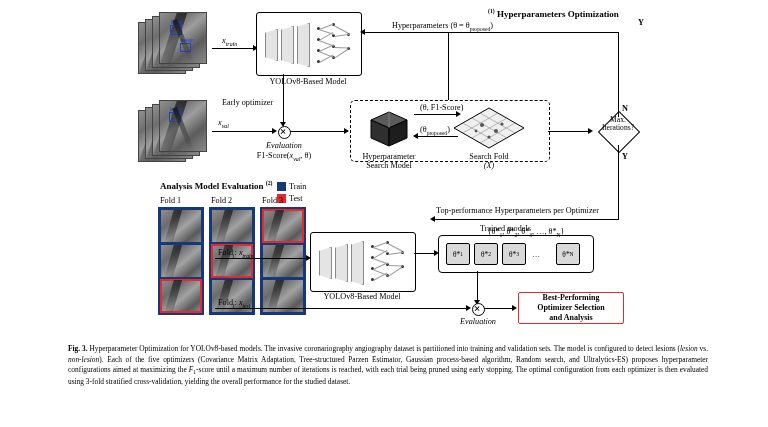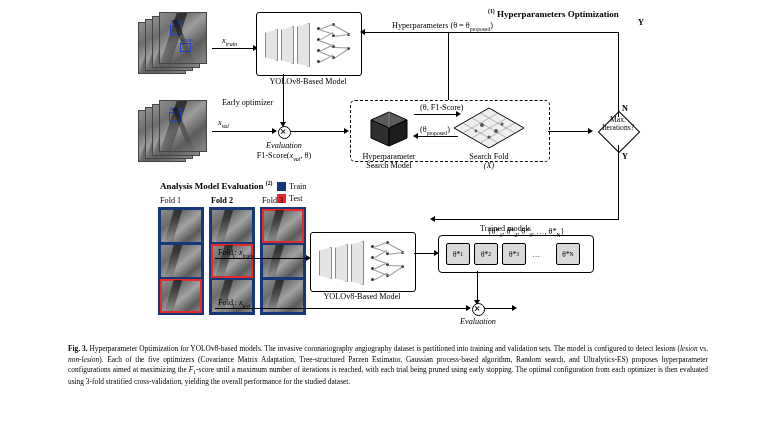--- a/index.html
+++ b/index.html
@@ -381,20 +381,21 @@
   <div class="ln v abs" style="left:618px; top:32px; height:85px;"></div>
   <div class="ln h abs" style="left:448px; top:32px; width:171px;"></div>
   <div class="abs lbl bold" style="left:622px; top:104px;">N</div>
   <div class="abs lbl bold" style="left:638px; top:18px;">Y</div>
 
   <div class="ln v abs" style="left:618px; top:145px; height:74px;"></div>
   <div class="ln h abs" style="left:432px; top:219px; width:187px;"></div>
   <div class="arrow ar-l abs" style="left:430px; top:216px;"></div>
   <div class="abs lbl bold" style="left:622px; top:152px;">Y</div>
 
+  <div class="abs lbl" style="left:436px; top:206px;">Top-performance Hyperparameters per Optimizer</div>
   <div class="abs lbl c" style="left:436px; top:227px; width:180px;">
     {θ*<sub style="font-size:5.6px;">1</sub>, θ*<sub style="font-size:5.6px;">2</sub>, θ*<sub style="font-size:5.6px;">3</sub>, …, θ*<sub style="font-size:5.6px;">N</sub>}
   </div>
 
   <div class="abs lbl bold" style="left:160px; top:180px; font-size:9px;">
     <span>Analysis Model Evaluation</span>
     <span class="sup">(2)</span>
   </div>
 
   <div class="legend-sq abs" style="left:277px; top:182px; background:#16377a;"></div>
@@ -402,21 +403,21 @@
   <div class="legend-sq abs" style="left:277px; top:194px; background:#e8282b;"></div>
   <div class="abs lbl" style="left:289px; top:194px;">Test</div>
 
   <div class="abs lbl" style="left:160px; top:196px;">Fold 1</div>
   <div class="foldpanel" style="left:158px; top:207px; width:46px; height:108px;">
     <div class="foldcell" style="left:3px; top:3px; width:40px; height:32px;"></div>
     <div class="foldcell" style="left:3px; top:38px; width:40px; height:32px;"></div>
     <div class="foldcell redcell" style="left:3px; top:73px; width:40px; height:32px;"></div>
   </div>
 
-  <div class="abs lbl" style="left:211px; top:196px;font-weight:bold;">Fold 2</div>
+  <div class="abs lbl" style="left:211px; top:196px;">Fold 2</div>
   <div class="foldpanel" style="left:209px; top:207px; width:46px; height:108px;">
     <div class="foldcell" style="left:3px; top:3px; width:40px; height:32px;"></div>
     <div class="foldcell redcell" style="left:3px; top:38px; width:40px; height:32px;"></div>
     <div class="foldcell" style="left:3px; top:73px; width:40px; height:32px;"></div>
   </div>
 
   <div class="abs lbl" style="left:262px; top:196px;">Fold 3</div>
   <div class="foldpanel" style="left:260px; top:207px; width:46px; height:108px;">
     <div class="foldcell redcell" style="left:3px; top:3px; width:40px; height:32px;"></div>
     <div class="foldcell" style="left:3px; top:38px; width:40px; height:32px;"></div>
@@ -474,18 +475,21 @@
 
   <div class="ln v abs" style="left:477px; top:271px; height:32px;"></div>
   <div class="arrow ar-d abs" style="left:474px; top:300px;"></div>
 
   <div class="circx" style="left:472px; top:303px;"></div>
   <div class="abs lbl it c" style="left:448px; top:317px; width:60px;">Evaluation</div>
 
   <div class="ln h abs" style="left:484px; top:308px; width:30px;"></div>
   <div class="arrow ar-r abs" style="left:512px; top:305px;"></div>
 
+  <div class="redbox" style="left:518px; top:292px; width:106px; height:32px;">
+    <span>Best-Performing<br>Optimizer Selection<br>and Analysis</span>
+  </div>
 
 </div>
 
 <div id="caption">
   <span class="figno">Fig. 3.</span><span> Hyperparameter Optimization for YOLOv8-based models. The invasive coronariography angiography dataset is partitioned into training and validation sets. The model is configured to detect lesions (<i>lesion</i> vs. <i>non-lesion</i>). Each of the five optimizers (Covariance Matrix Adaptation, Tree-structured Parzen Estimator, Gaussian process-based algorithm, Random search, and Ultralytics-ES) proposes hyperparameter configurations aimed at maximizing the <i>F</i><sub style="font-size:5.6px;">1</sub>-score until a maximum number of iterations is reached, with each trial being pruned using early stopping. The optimal configuration from each optimizer is then evaluated using 3-fold stratified cross-validation, yielding the overall performance for the studied dataset.</span>
 </div>
 
 </body></html>

